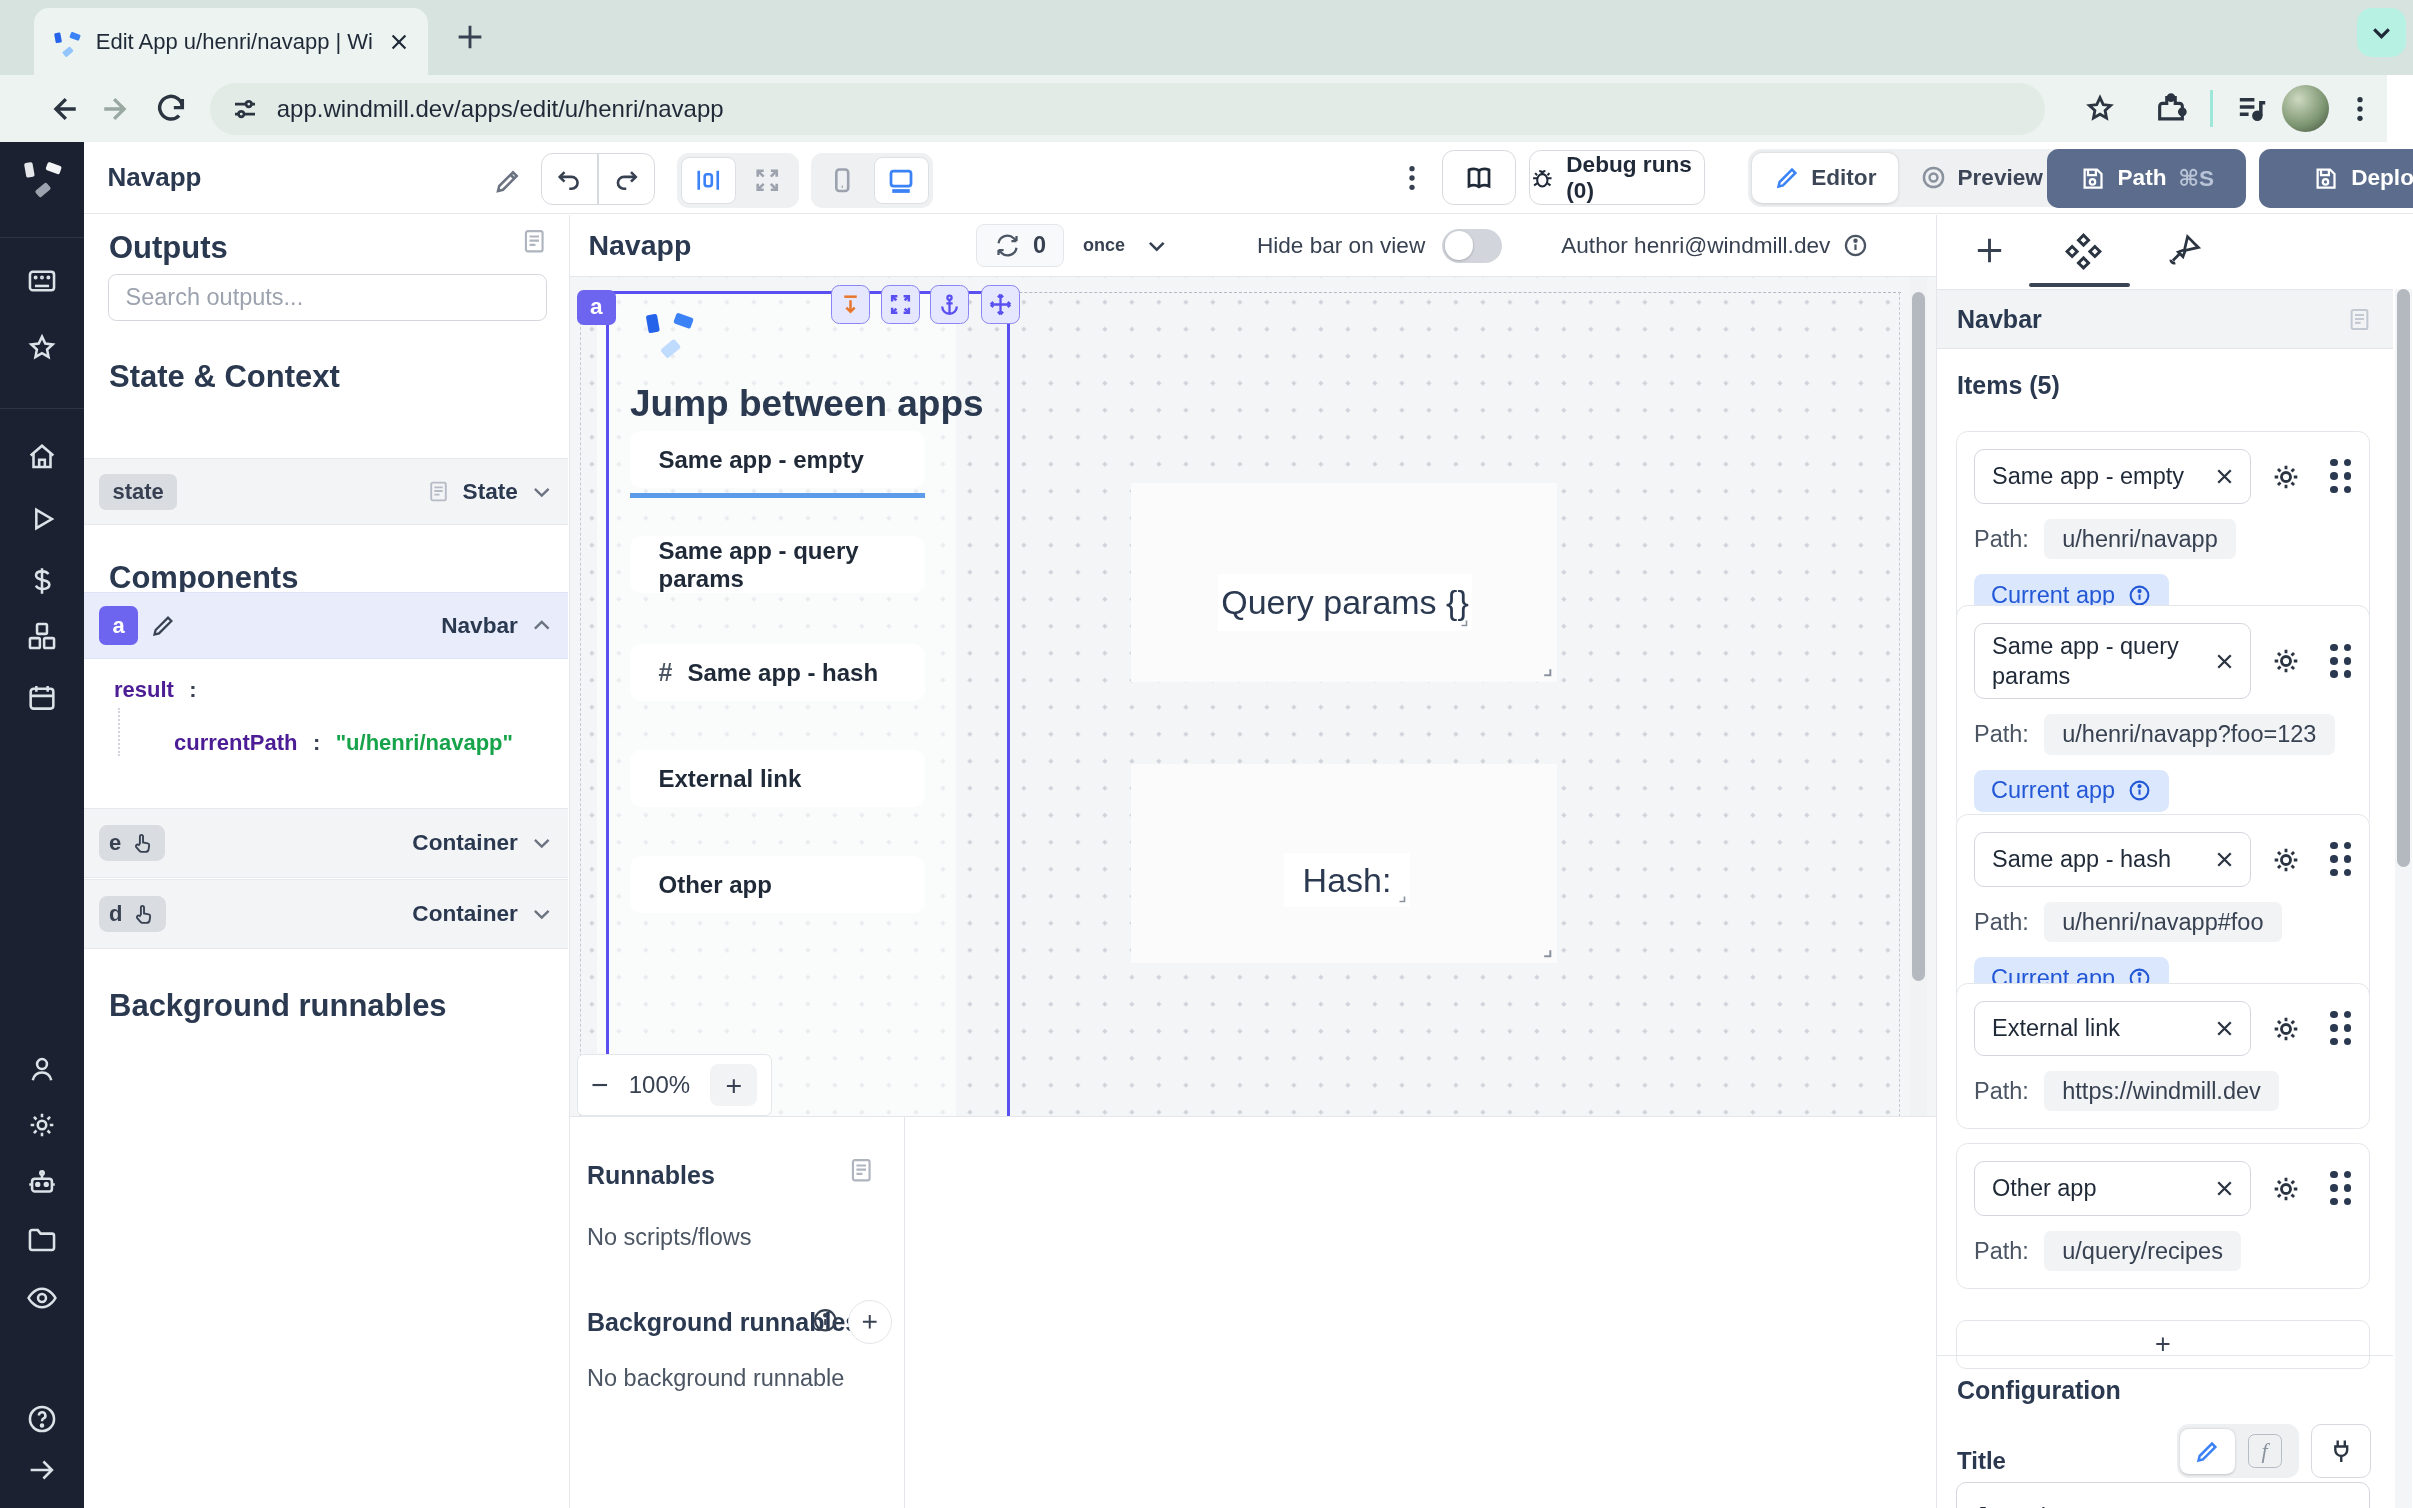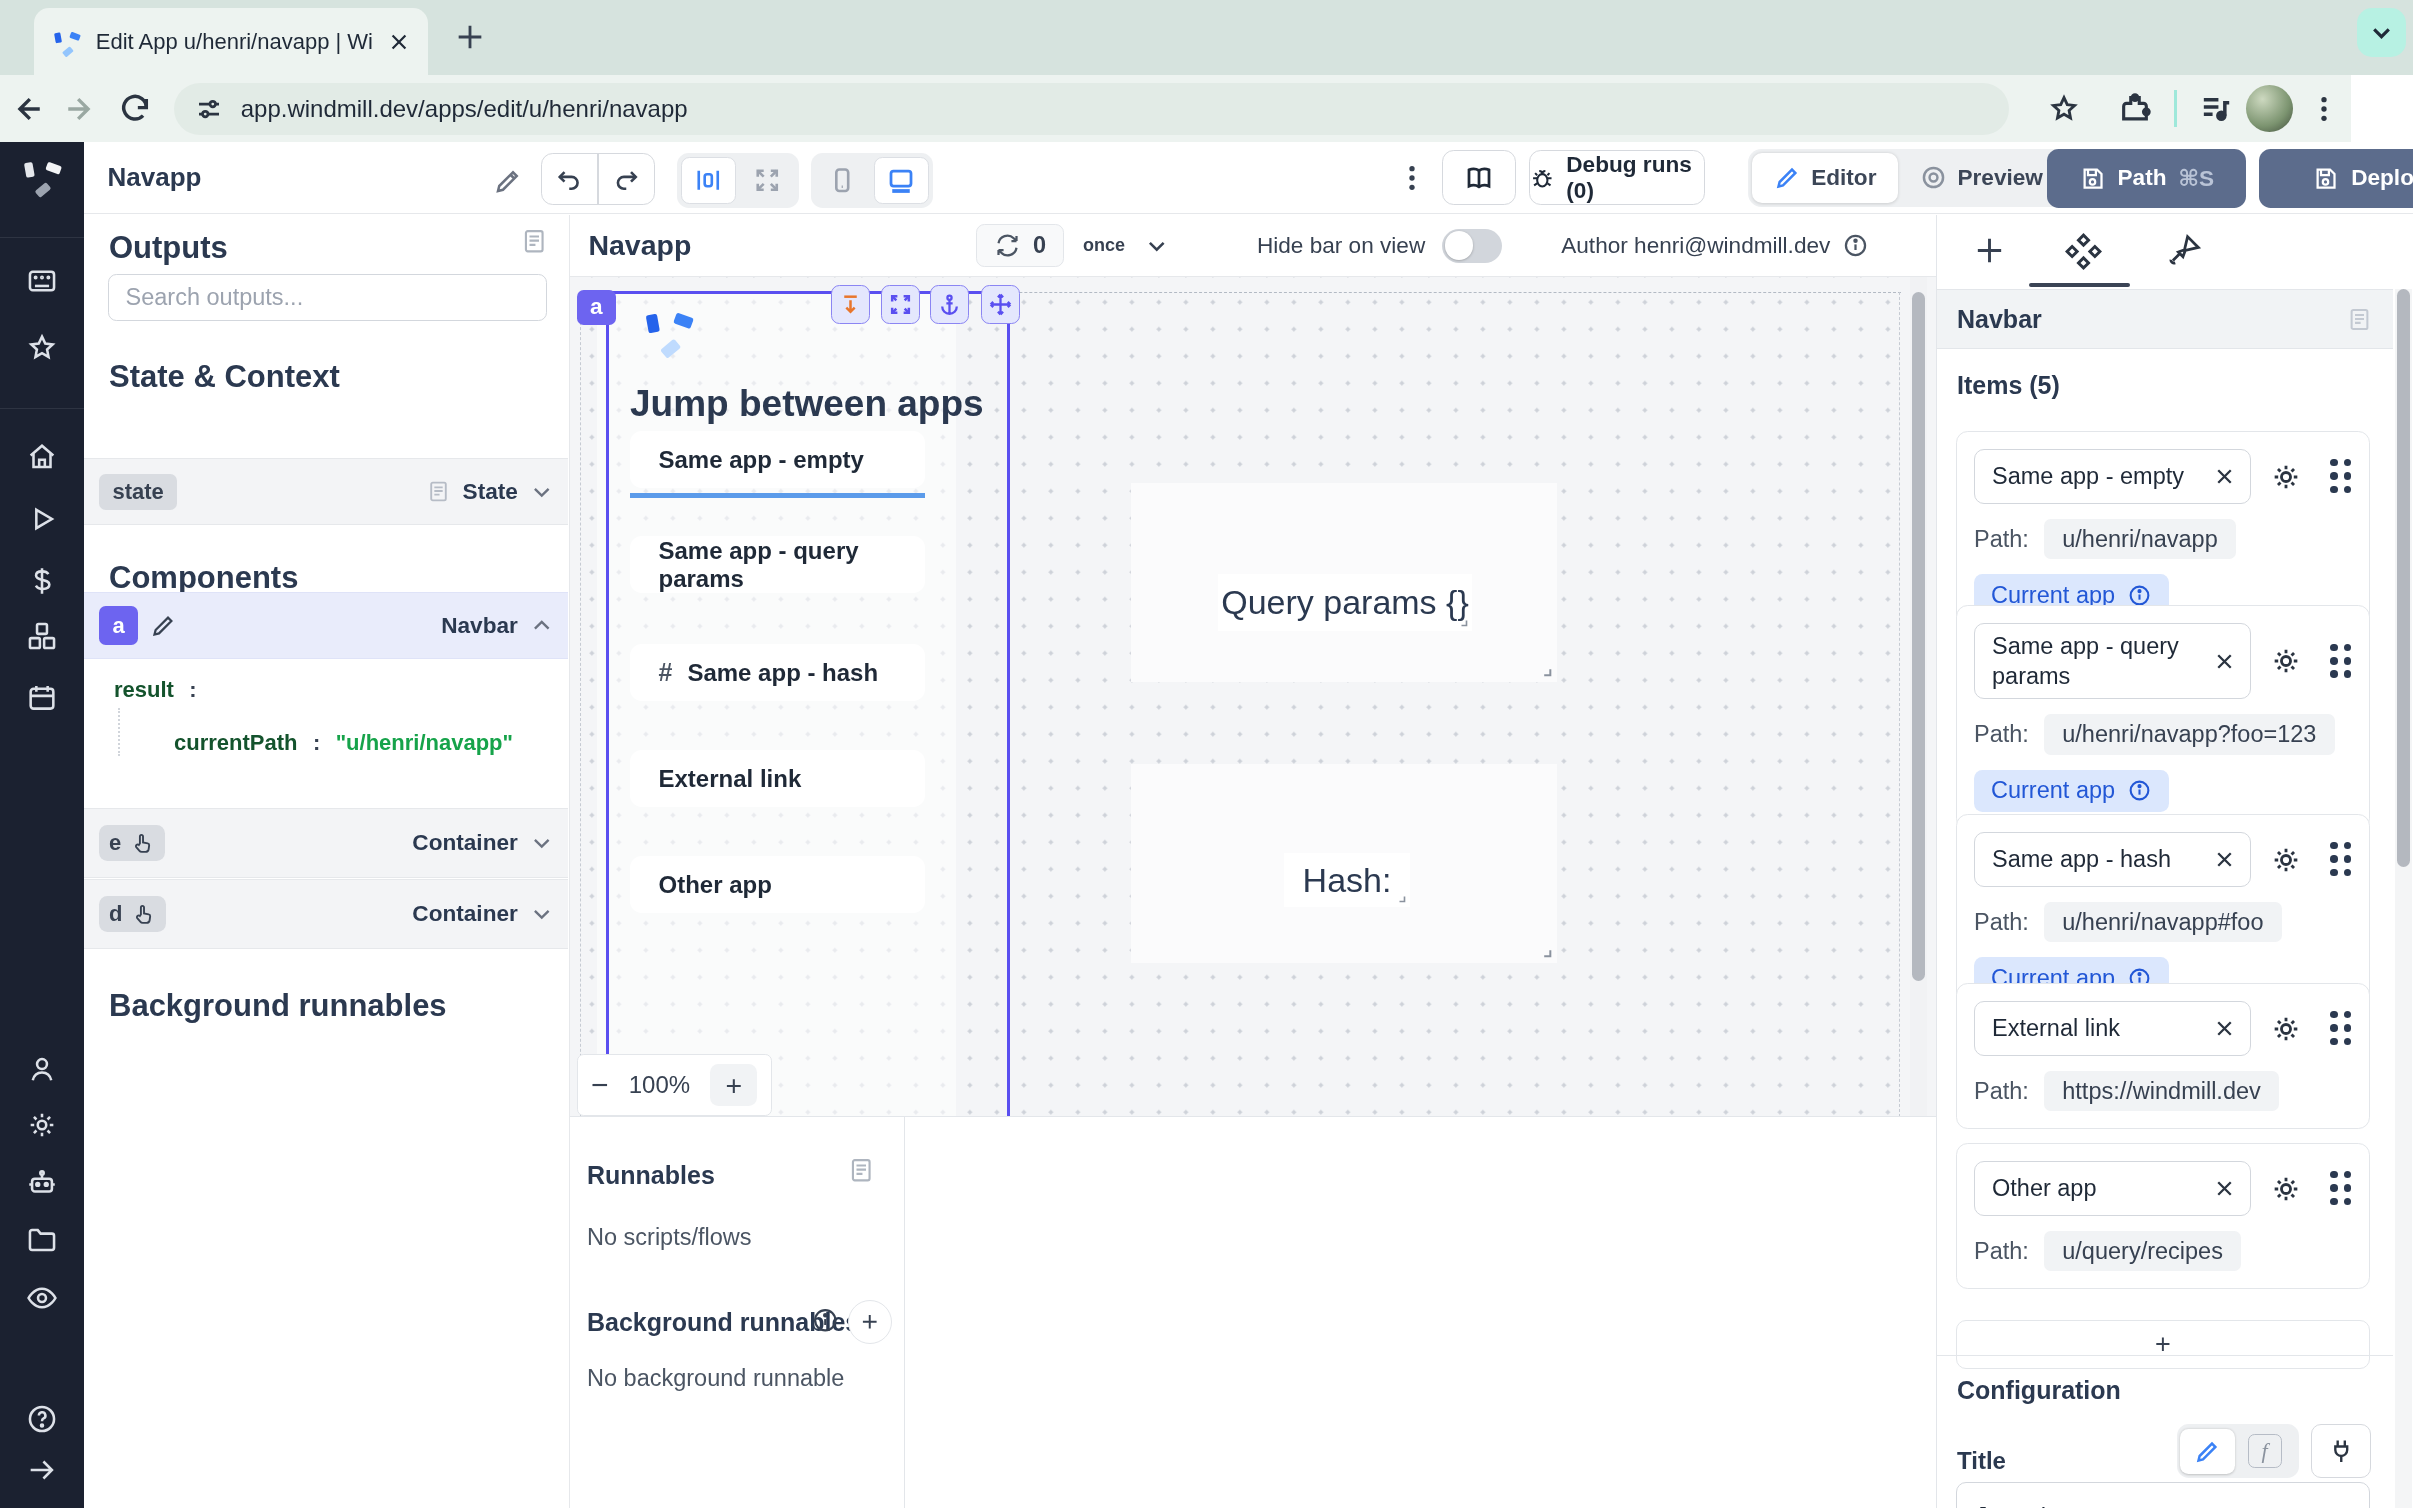--- a/index.html
+++ b/index.html
@@ -9,21 +9,21 @@
   svg{display:block;}
   
   .tabstrip{left:0;top:0;width:2413px;height:75px;background:var(--chrome-bg,#d6e3de);}
   .tab{left:34px;top:8.4px;width:394px;height:67px;background:var(--chrome-surface,#edf3f0);
        border-radius:15px 15px 0 0;display:flex;align-items:center;padding:0 18.4px;box-sizing:border-box;gap:13.4px;}
   .tab-title{font-size:22px;color:#1f2937;white-space:nowrap;overflow:hidden;flex:1;}
   .newtab{left:453px;top:20px;}
   .tabsearch{left:2357px;top:8.4px;width:49px;height:49px;border-radius:15px;background:var(--mint,#b7f1e3);
              display:flex;align-items:center;justify-content:center;}
   .urlbar{left:0;top:75px;width:2351px;height:67px;background:var(--chrome-surface,#edf3f0);
-          display:flex;align-items:center;}
+          display:flex;align-items:center;padding-left:36px;}
   .nav-ic{width:54px;display:flex;justify-content:center;flex:0 0 auto;}
   .urlpill{height:52px;flex:0 0 auto;width:1835px;margin-left:11.7px;background:#e2ebe6;border-radius:34px;
            display:flex;align-items:center;padding:0 8.4px 0 20px;box-sizing:border-box;gap:17px;}
   .url-text{font-size:24px;color:#1f2937;}
   .avatar{width:47px;height:47px;border-radius:50%;background:radial-gradient(circle at 35% 30%,#cdd9c0,#7c9470 60%,#3e4a3a);}
   
   .toolbar{left:84px;top:142px;width:2330px;height:72px;background:#fff;border-bottom:1.7px solid #e6e8eb;box-sizing:border-box;}
   .app-name{left:23.5px;top:20px;font-size:26px;font-weight:700;color:#2b3950;}
   .tb-group{border:1.7px solid #d6d9de;border-radius:11.7px;background:#fff;display:flex;align-items:center;overflow:hidden;}
   .tb-seggray{background:#eef0f2;border-radius:11.7px;display:flex;align-items:center;padding:4.2px;gap:3.4px;}
@@ -50,21 +50,21 @@
   .search::placeholder{color:#9ca3af;}
   .lp-row{left:0;width:484px;height:67px;background:#f3f4f6;border-top:1.7px solid #e6e8eb;border-bottom:1.7px solid #e6e8eb;
           box-sizing:border-box;display:flex;align-items:center;padding:0 15px;gap:8.4px;}
   .lp-row.sel{background:#e9ecfb;border-color:#dfe3f8;}
   .badge{background:#d9dce1;border-radius:6.7px;padding:5px 13.4px;font-size:22px;font-weight:700;color:#374151;}
   .badge-ind{background:var(--accent-indigo,#6d64f0);color:#fff;border-radius:6.7px;width:39px;height:39px;
              display:flex;align-items:center;justify-content:center;font-size:22px;font-weight:700;}
   .chip{background:#d9dce1;border-radius:8.4px;padding:5px 10px;display:flex;align-items:center;gap:8.4px;
         font-size:22px;font-weight:700;color:#374151;}
   .row-right{margin-left:auto;display:flex;align-items:center;gap:11.7px;font-size:22.6px;font-weight:700;color:#2b3950;}
-  .result-key{font-weight:700;color:#14532d;font-size:22px;margin-top:12px;}
+  .result-key{font-weight:700;color:#4c1d95;font-size:22px;margin-top:12px;}
   .result-colon{color:#374151;font-weight:700;font-size:22px;}
   .result-val{color:var(--string-green,#16a34a);font-weight:600;font-size:22px;}
   
   .canvas-col{left:570px;top:215px;width:1366px;height:902px;}
   .cv-header{left:0;top:0;width:1366px;height:62px;background:#fff;border-bottom:1.7px solid #e6e8eb;box-sizing:border-box;
              display:flex;align-items:center;}
   .cv-title{font-size:28.5px;font-weight:700;color:#2b3950;margin-left:18.4px;}
   .refresh-box{margin-left:285px;display:flex;align-items:center;gap:11.7px;border:1.7px solid #e3e6ea;background:#f8f9fa;
                border-radius:8.4px;padding:6.7px 17px;font-size:23.5px;font-weight:600;color:#374151;}
   .once{margin-left:19px;display:flex;align-items:center;gap:20px;font-size:18px;font-weight:700;color:#374151;}

